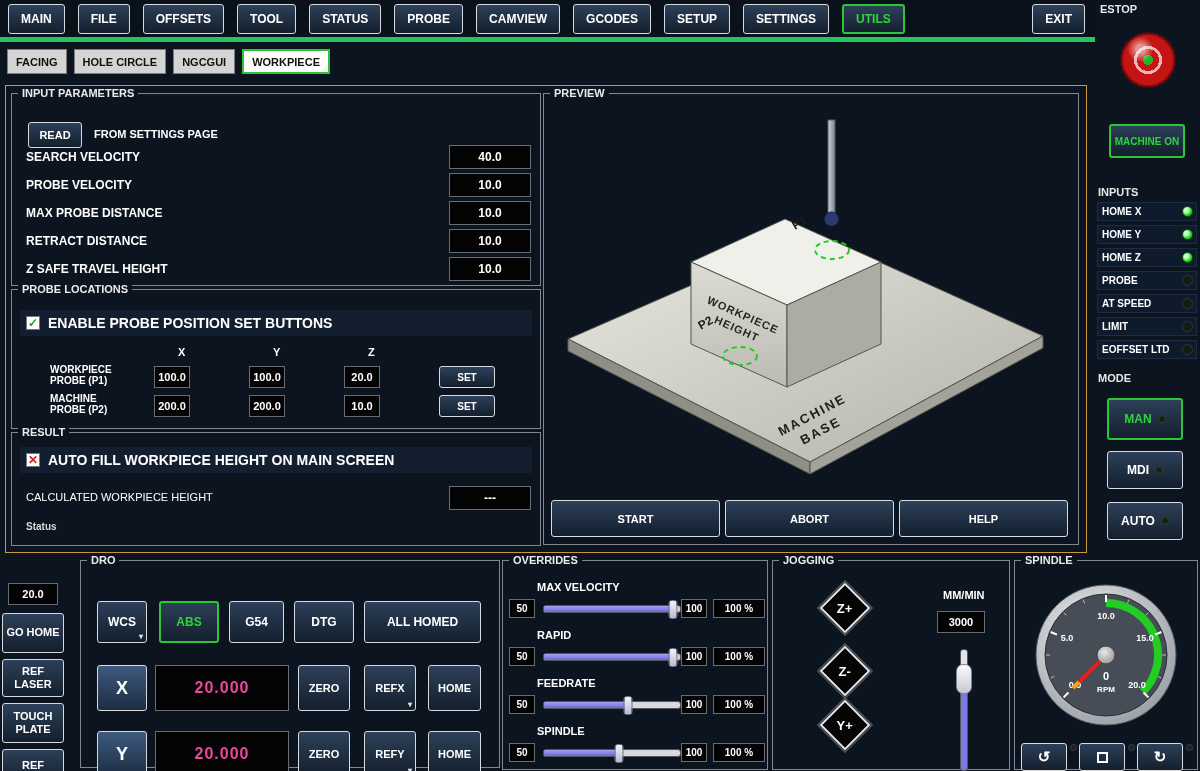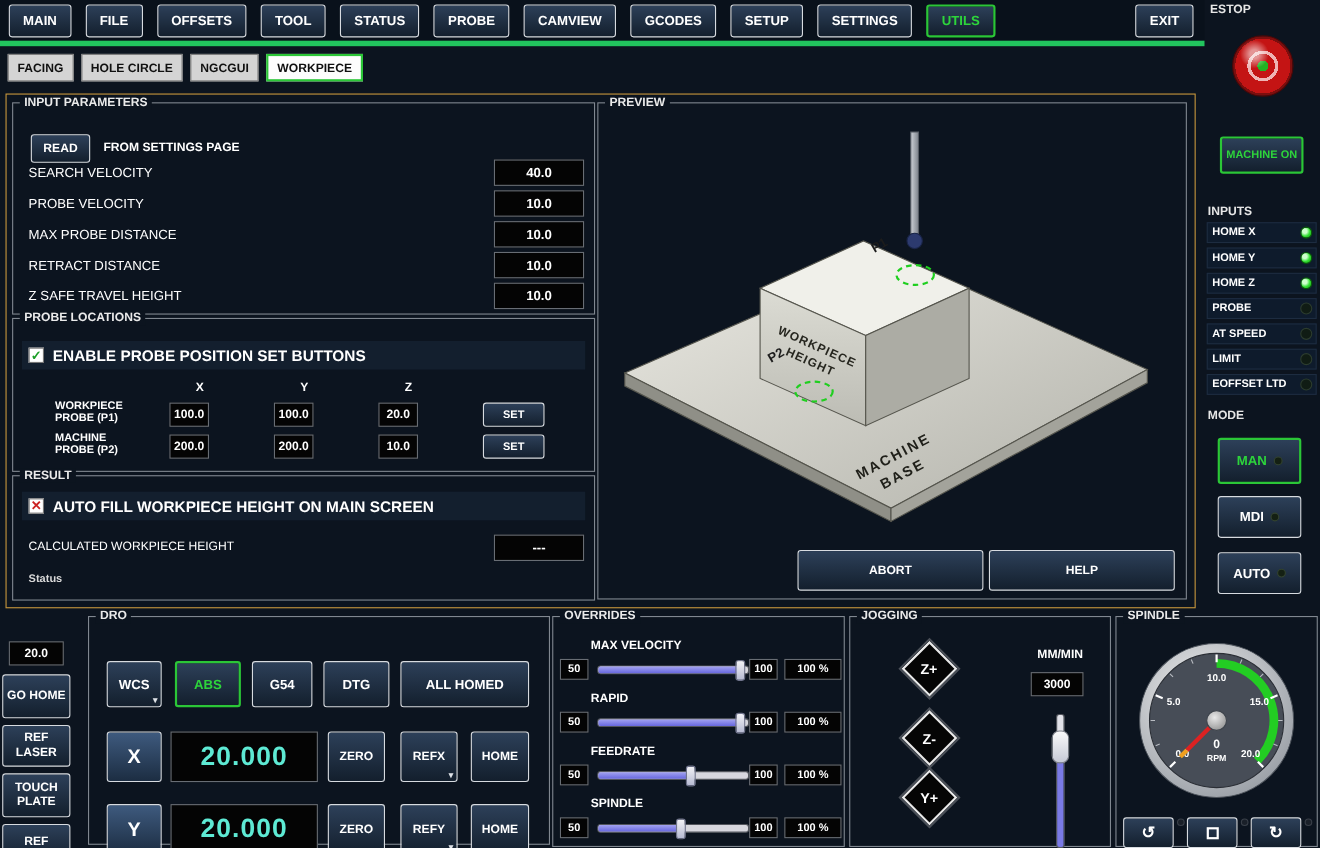--- a/index.html
+++ b/index.html
@@ -21,21 +21,21 @@
   .tb-btn.exit { margin-left:auto; margin-right:10px; }
   
   .tabsrow { position:absolute; left:0; top:42px; width:1095px; height:38px; display:flex; gap:7px;
              align-items:flex-start; padding:7px 0 0 7px; }
   .tab { background:#d4d4d4; color:#101010; border:1px solid #7e7e7e; font-weight:bold; font-size:11px;
          height:25px; padding:0 8px; display:flex; align-items:center; }
   .tab.active { background:#fdfdfd; border:2px solid #2bc637; }
   
   .content { position:absolute; left:5px; top:85px; width:1082px; height:468px; border:1px solid #c8963c; }
   .param-row { position:absolute; left:14px; right:9px; height:24px; }
-  .param-label { line-height:24px; font-weight:normal; font-size:12px;margin-top:24px; }
+  .param-label { line-height:24px; font-weight:bold; font-size:12px;margin-top:24px; }
   .param-row .blackbox { position:absolute; right:0; top:0; width:82px; height:24px; font-size:12px; }
   .check-bar { position:absolute; background:#131f2e; display:flex; align-items:center; gap:8px; padding-left:6px; }
   .checkbox { width:14px; height:14px; background:#fff; border:1px solid #777; display:flex;
               align-items:center; justify-content:center; font-size:12px; font-weight:bold; line-height:1; }
   .check-label { font-weight:bold; font-size:14px; }
   .colhead { position:absolute; font-weight:bold; font-size:11px; }
   .ploc-label { position:absolute; font-weight:bold; font-size:10px; line-height:11px; }
   .ploc-box { position:absolute; width:36px; height:22px; font-size:11px; }
   .small-btn { position:absolute; width:56px; height:22px; font-size:10px; }
   .pv-btn { position:absolute; top:406px; width:169px; height:37px; font-size:11px; }
@@ -70,21 +70,21 @@
             background:linear-gradient(#f2f2f6,#b6bad2); border:1px solid #70748c; border-radius:3px; }
   .diamond { position:absolute; width:36px; height:36px; background:#050505; border:2px solid #e9e9e9;
              outline:2px solid #4a4f57; transform:rotate(45deg); display:flex; align-items:center; justify-content:center; }
   .diamond span { transform:rotate(-45deg); font-weight:bold; font-size:13px; }
   .vslider { position:absolute; left:187px; top:88px; width:8px; height:122px; border:1px solid #52555c; border-radius:3px;
              background:linear-gradient(to bottom, #e2e2e8 0 14%, #7a7ae6 14%); }
   .vhandle { position:absolute; left:50%; transform:translateX(-50%); width:16px; height:30px;
              background:linear-gradient(#fafafa,#c6cad6); border:1px solid #80848c; border-radius:7px; }
   .dd { position:absolute; right:3px; bottom:1px; font-size:8px; color:#dfe3e8; }
   .axis-btn { background:linear-gradient(#3e5a7e,#1c2d42); }
-  .dro-val { color:#5eead4; font-size:24px; letter-spacing:1px; }
+  .dro-val { color:#ec4899; font-size:16px; letter-spacing:1px; }
   .sp-btn { position:absolute; top:182px; width:46px; height:28px; font-size:15px; }
   .sp-led { position:absolute; top:183px; width:7px; height:7px; border-radius:50%; background:#1a2029; border:1px solid #3a4049; }
   .sq { width:11px; height:11px; border:2px solid #fff; display:inline-block; }
   svg text { font-family:"Liberation Sans",sans-serif; }
 </style>
 </head>
 <body>
 
 <div class="topbar">
   <div class="btn tb-btn">MAIN</div>
@@ -220,20 +220,21 @@
 
       <ellipse cx="191" cy="254" rx="17" ry="9" fill="none" stroke="#1fcf1f" stroke-width="2" stroke-dasharray="5 4"></ellipse>
       <text x="152" y="228" transform="rotate(-30 152 228)" font-size="12" font-weight="bold" fill="#1c1c1c">P2</text>
 
       <g transform="rotate(-28 268 322)">
         <text x="268" y="316" text-anchor="middle" font-size="13" font-weight="bold" fill="#20201a" letter-spacing="2">MACHINE</text>
         <text x="268" y="334" text-anchor="middle" font-size="13" font-weight="bold" fill="#20201a" letter-spacing="2">BASE</text>
       </g>
     </svg>
 
+    <div class="btn pv-btn" style="left:7px">START</div>
     <div class="btn pv-btn" style="left:181px">ABORT</div>
     <div class="btn pv-btn" style="left:355px">HELP</div>
   </div>
 </div>
 
 <div class="sidebar">
   <span class="side-title" style="left:5px;top:3px">ESTOP</span>
   <div class="bullseye"></div>
 
   <div class="btn green abs" style="left:14px;top:124px;width:76px;height:34px;font-size:10px;white-space:nowrap">MACHINE ON</div>

